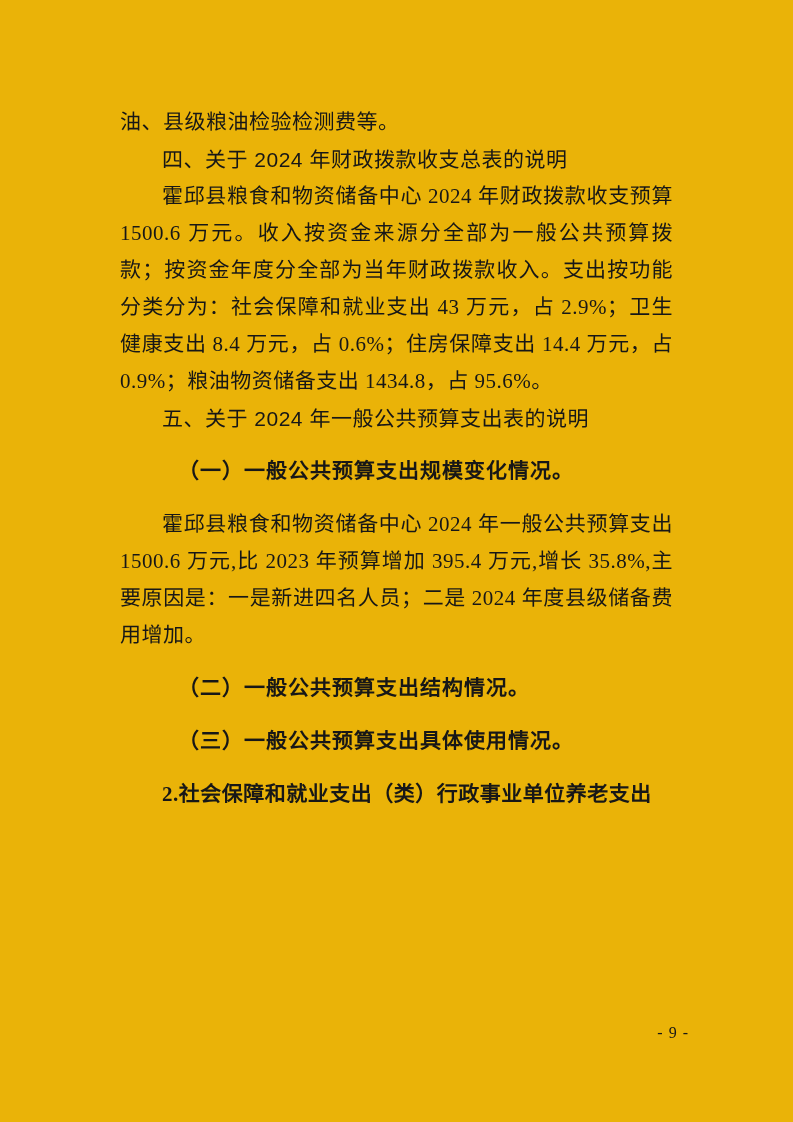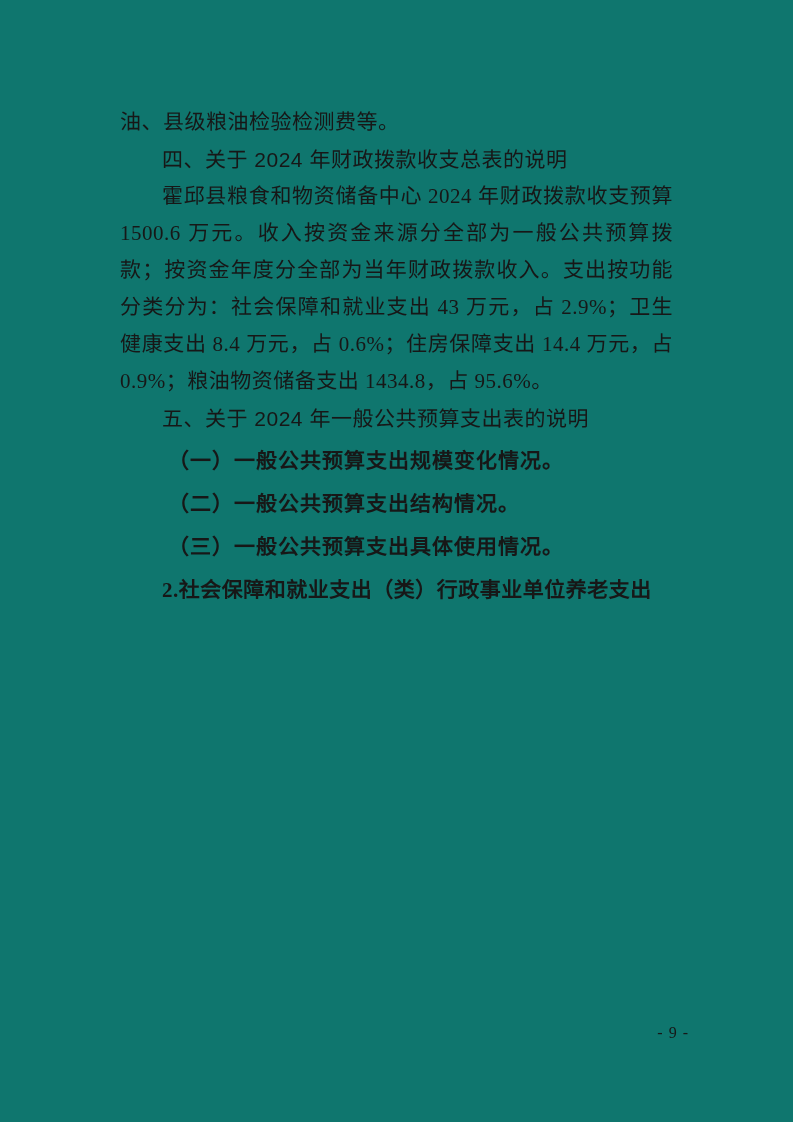--- a/index.html
+++ b/index.html
@@ -4,21 +4,21 @@
 <style>
   html, body {
     margin: 0;
     padding: 0;
     background: #ffffff;
   }
   .page {
     position: relative;
     width: 793px;
     height: 1122px;
-    background: #0f766e;
+    background: #eab308;
     overflow: hidden;
     font-family: "Liberation Serif", "DejaVu Serif", serif;
     color: #171717;
   }
   .doc {
     position: absolute;
     left: 120px;
     top: 104px;
     width: 553px;
   }
@@ -39,21 +39,21 @@
     margin: 0;
     font-size: 21px;
     line-height: 37px;
     font-weight: normal;
     font-family: "Liberation Sans", "DejaVu Sans", sans-serif;
     text-indent: 42px;
     letter-spacing: 0.5px;
     text-align: left;
   }
   .sub-heading {
-    margin: 6px;
+    margin: 16px;
     font-size: 21px;
     line-height: 37px;
     font-weight: bold;
     font-family: "Liberation Serif", "DejaVu Serif", serif;
     text-indent: 42px;
     letter-spacing: 1px;
     text-align: left;
   }
   .bold-para {
     font-weight: bold;
@@ -80,20 +80,21 @@
     <p class="body-p continuation">油、县级粮油检验检测费等。</p>
 
     <h2 class="sec-heading">四、关于 2024 年财政拨款收支总表的说明</h2>
 
     <p class="body-p">霍邱县粮食和物资储备中心 2024 年财政拨款收支预算 1500.6 万元。收入按资金来源分全部为一般公共预算拨款；按资金年度分全部为当年财政拨款收入。支出按功能分类分为：社会保障和就业支出 43 万元，占 2.9%；卫生健康支出 8.4 万元，占 0.6%；住房保障支出 14.4 万元，占 0.9%；粮油物资储备支出 1434.8，占 95.6%。</p>
 
     <h2 class="sec-heading">五、关于 2024 年一般公共预算支出表的说明</h2>
 
     <h3 class="sub-heading">（一）一般公共预算支出规模变化情况。</h3>
 
+    <p class="body-p">霍邱县粮食和物资储备中心 2024 年一般公共预算支出 1500.6 万元,比 2023 年预算增加 395.4 万元,增长 35.8%,主要原因是：一是新进四名人员；二是 2024 年度县级储备费用增加。</p>
 
     <h3 class="sub-heading">（二）一般公共预算支出结构情况。</h3>
 
 
     <h3 class="sub-heading">（三）一般公共预算支出具体使用情况。</h3>
 
 
     <p class="body-p bold-para">2.社会保障和就业支出（类）行政事业单位养老支出</p>
 
   </div>

